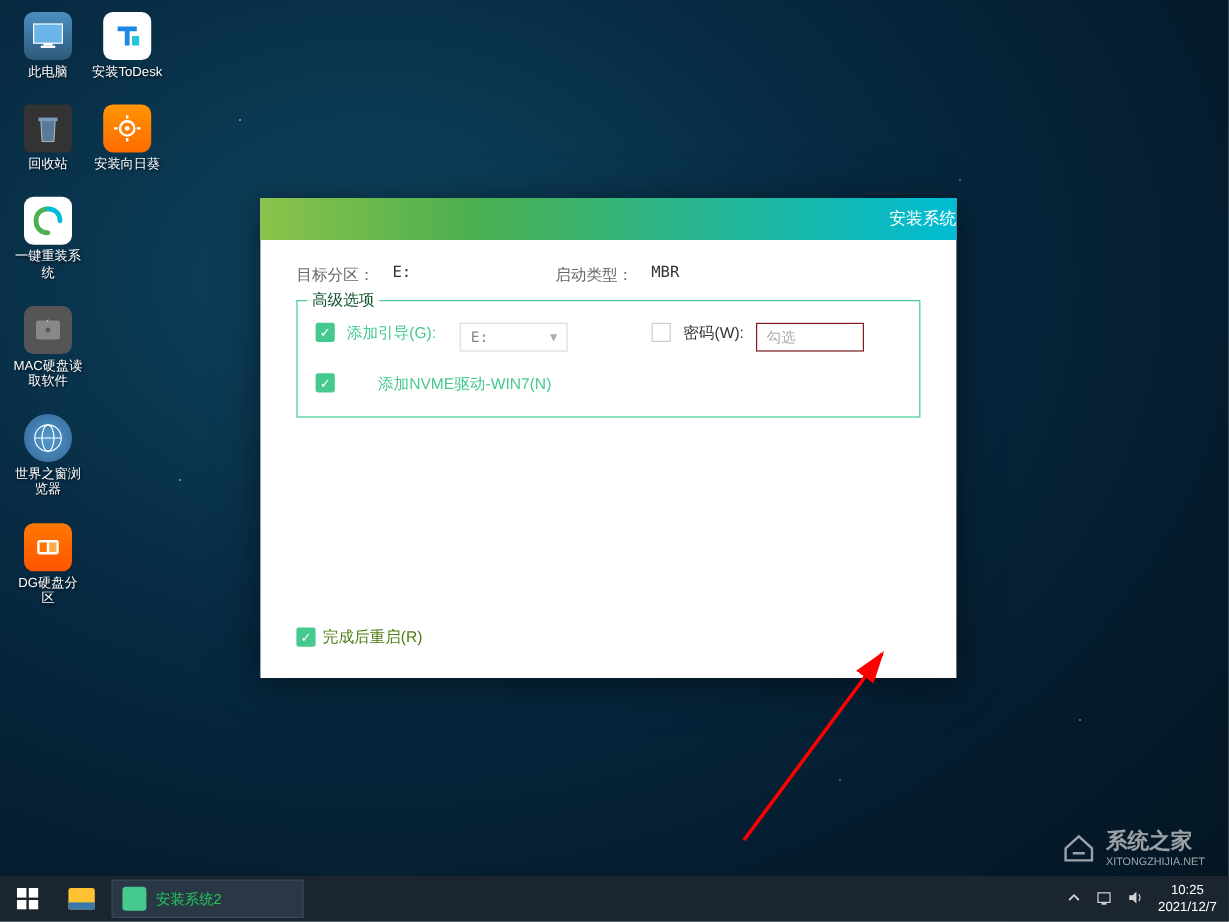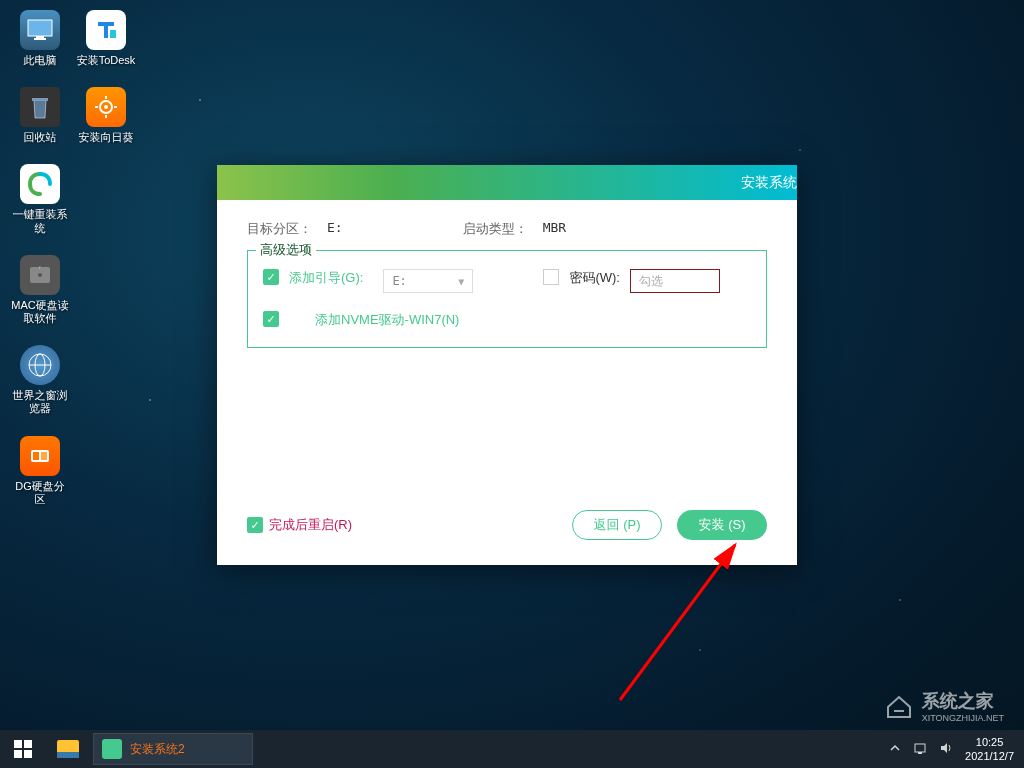--- a/index.html
+++ b/index.html
@@ -168,21 +168,21 @@
   left: 30px;
   right: 30px;
   display: flex;
   align-items: center;
   justify-content: space-between;
 }
 .restart-option {
   display: flex;
   align-items: center;
   gap: 6px;
-  color: #be185d;
+  color: #4d7c0f;
   font-size: 13px;
 }
 .footer-buttons { display: flex; gap: 15px; }
 .btn {
   width: 90px;
   height: 30px;
   border-radius: 15px;
   display: flex;
   align-items: center;
   justify-content: center;
@@ -233,21 +233,21 @@
 }
 .taskbar-app {
   height: 32px;
   width: 160px;
   background: #2a3845;
   border: 1px solid #3a4855;
   display: flex;
   align-items: center;
   gap: 8px;
   padding: 0 8px;
-  color: #f97316;
+  color: #22c55e;
   font-size: 12px;
   margin-left: 3px;
   cursor: pointer;
 }
 .taskbar-app-icon {
   width: 20px;
   height: 20px;
   background: #45c98f;
   border-radius: 3px;
 }
@@ -428,24 +428,20 @@
       <div class="option-row">
         <span class="checkbox"></span>
         <span>添加NVME驱动-WIN7(N)</span>
       </div>
     </div>
   </div>
   <div class="dialog-footer">
     <div class="restart-option">
       <span class="checkbox"></span>
       <span>完成后重启(R)</span>
-    </div>
-    <div class="footer-buttons">
-      <div class="btn btn-back">返回 (P)</div>
-      <div class="btn btn-install">安装 (S)</div>
     </div>
   </div>
 </div>
 
 <svg class="arrow-annotation" width="180" height="180">
   <defs>
     <marker id="arrowhead" markerWidth="10" markerHeight="10" refX="8" refY="3" orient="auto">
       <polygon points="0 0, 9 3, 0 6" fill="#ff0000"></polygon>
     </marker>
   </defs>

